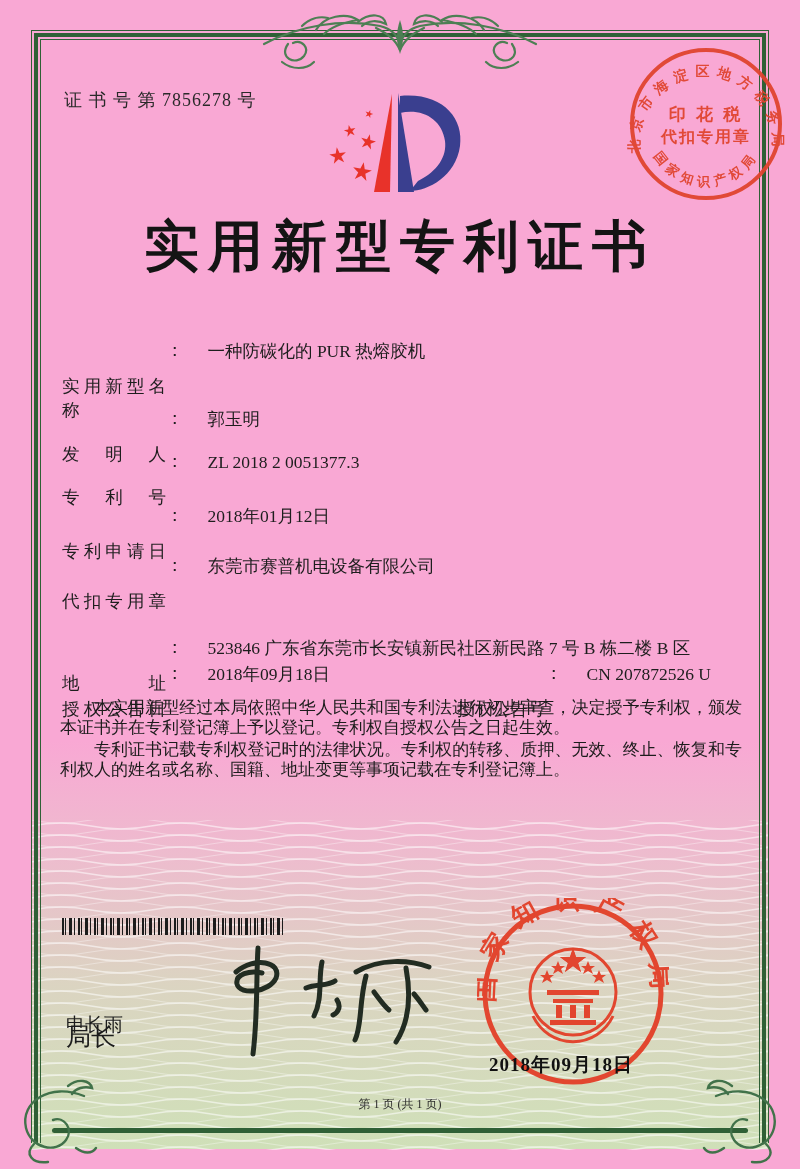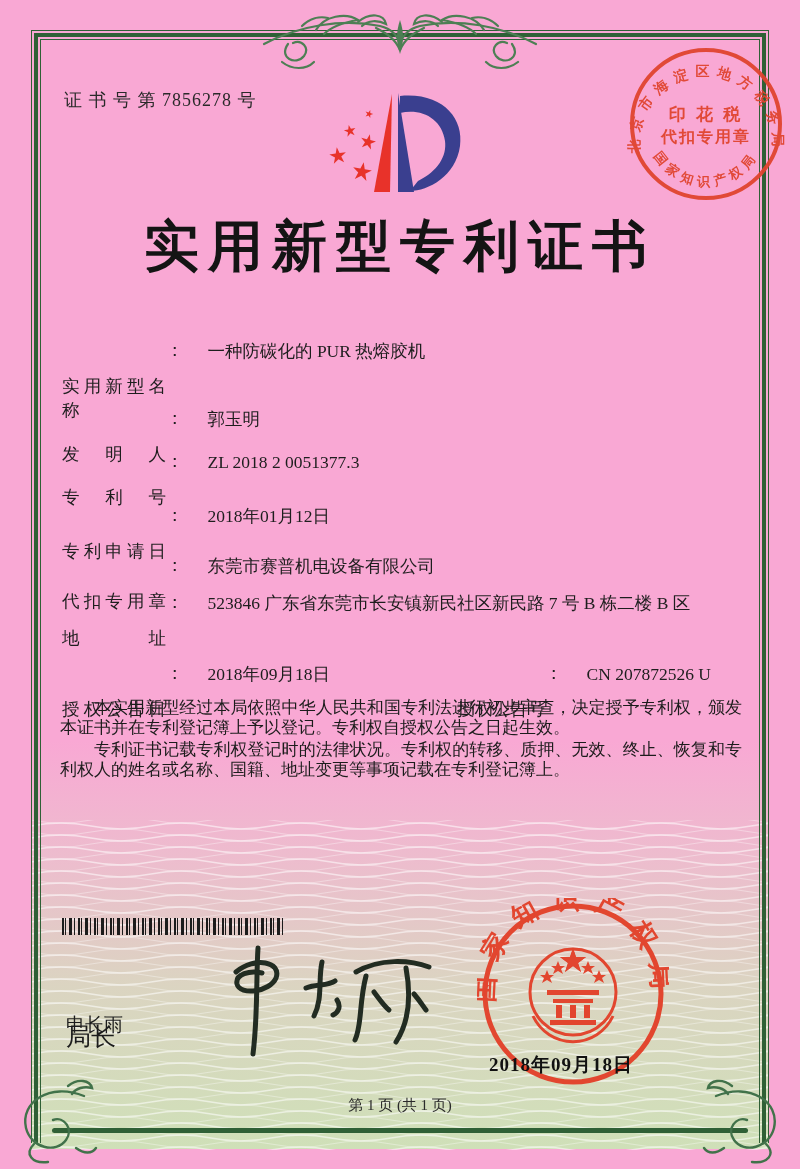--- a/index.html
+++ b/index.html
@@ -43,21 +43,21 @@
   .officer-title { position:absolute; left:66px; top:976px; font-size:25px; color:#1c1c1c;
      font-family:Liberation Mono, monospace;margin-top:44px; }
   .officer-name { position:absolute; left:66px; top:1012px; font-size:19px; color:#1c1c1c;
      font-family:"Liberation Sans","DejaVu Sans",sans-serif; }
   .signature { position:absolute; left:210px; top:940px; }
   .seal { position:absolute; left:477px; top:898px; }
   .seal-date { position:absolute; left:489px; top:1052px; font-size:19px; color:#111;
      letter-spacing:1px; z-index:3; font-weight:bold; }
   .tax-stamp { position:absolute; left:622px; top:40px; z-index:3; opacity:.94; }
   .footer { position:absolute; left:0; right:0; top:1096px; text-align:center;
-     font-size:15px; color:#2a2a2a; z-index:2; }
+     font-size:12px; color:#2a2a2a; z-index:2; }
   .ornament-top { position:absolute; left:258px; top:4px; z-index:2; }
   .corner { position:absolute; z-index:2; }
   .corner.left { left:6px; top:1078px; }
   .corner.right { right:6px; top:1078px; transform:scaleX(-1); }
 </style>
 </head>
 <body>
 
 <div class="page">
 
@@ -145,21 +145,21 @@
       </div>
       <div class="frow" style="top:449px">
         <span class="flabel">专利号</span><span class="fcolon">：</span><span class="fvalue">ZL 2018 2 0051377.3</span>
       </div>
       <div class="frow" style="top:503px">
         <span class="flabel">专利申请日</span><span class="fcolon">：</span><span class="fvalue">2018年01月12日</span>
       </div>
       <div class="frow" style="top:553px">
         <span class="flabel">代扣专用章</span><span class="fcolon">：</span><span class="fvalue">东莞市赛普机电设备有限公司</span>
       </div>
-      <div class="frow" style="top:590px">
+      <div class="frow" style="top:635px">
         <span class="flabel">地址</span><span class="fcolon">：</span><span class="fvalue" style="width:505px">523846 广东省东莞市长安镇新民社区新民路 7 号 B 栋二楼 B 区</span>
       </div>
       <div class="frow" style="top:661px">
         <span class="flabel">授权公告日</span><span class="fcolon">：</span><span class="fvalue">2018年09月18日</span>
         <span class="frow-right">
           <span class="flabel">授权公告号</span><span class="fcolon">：</span><span class="fvalue">CN 207872526 U</span>
         </span>
       </div>
     </div>
 

